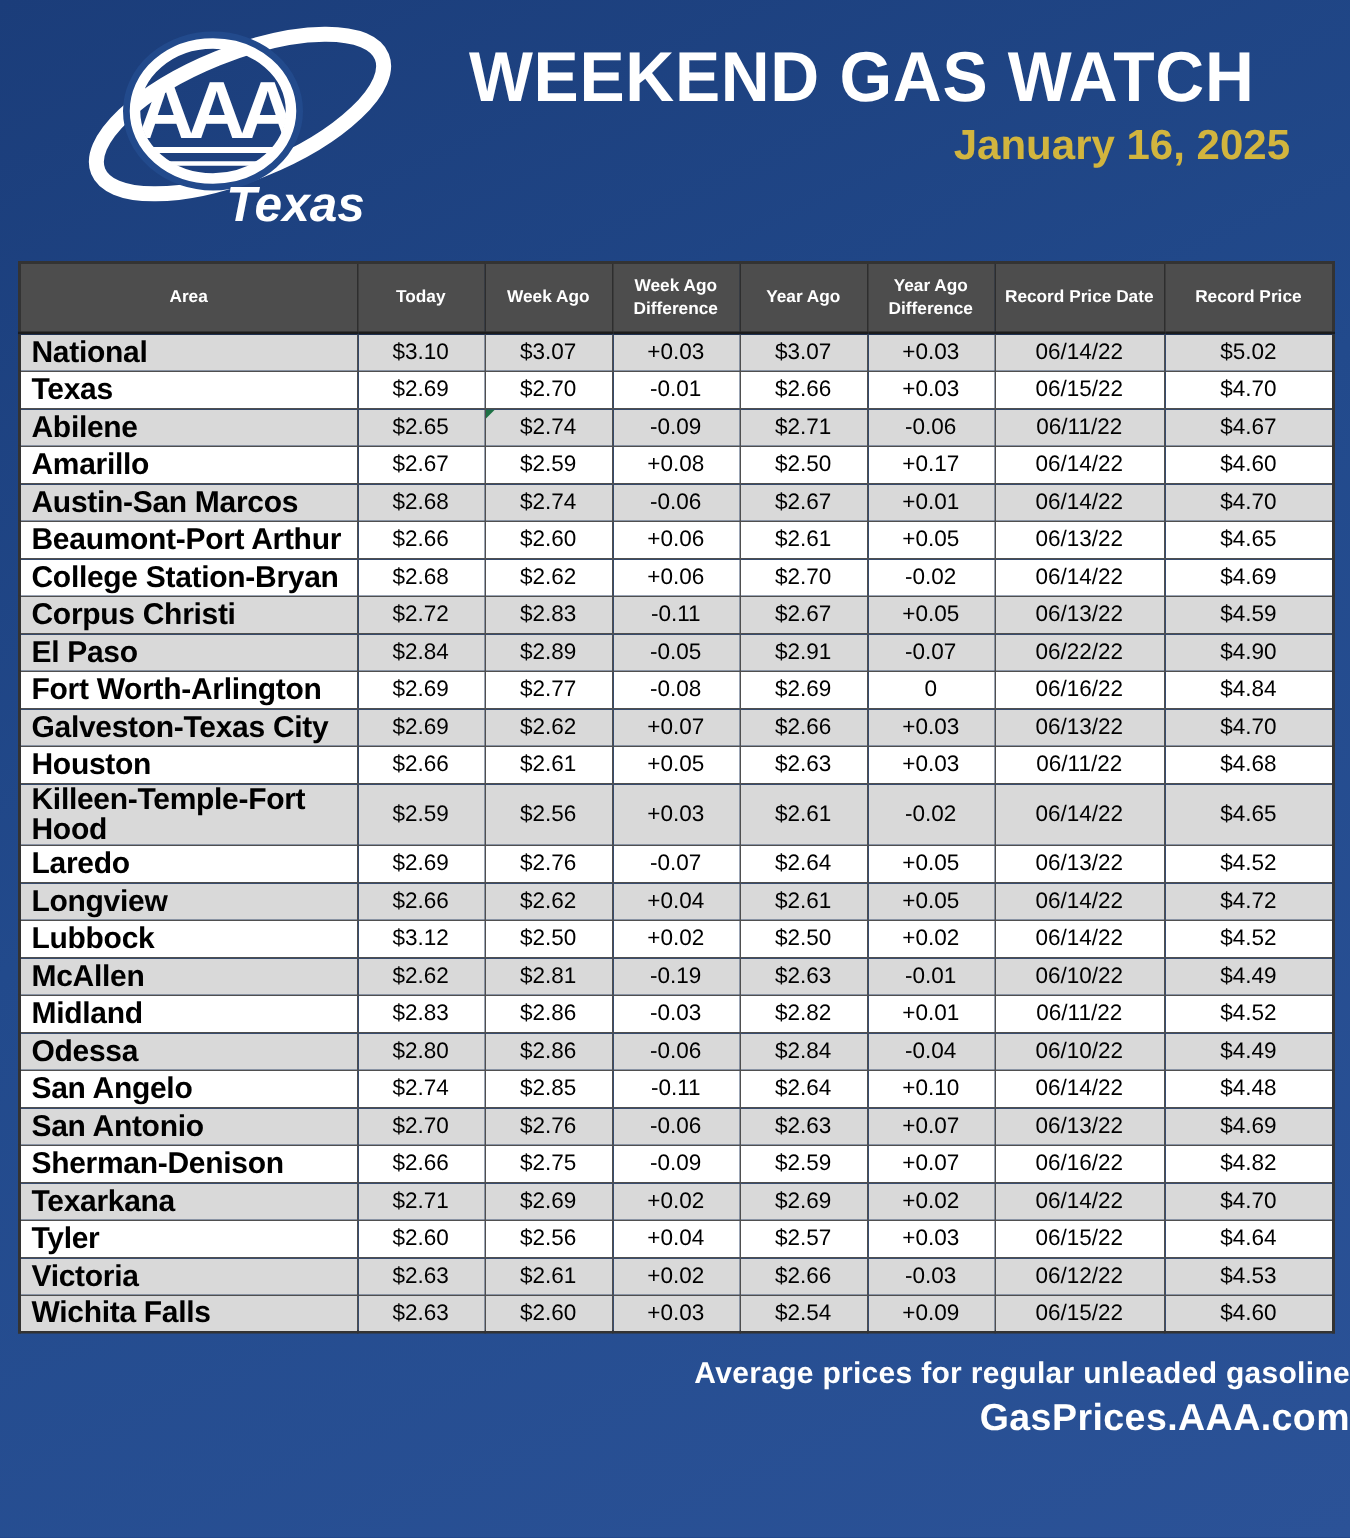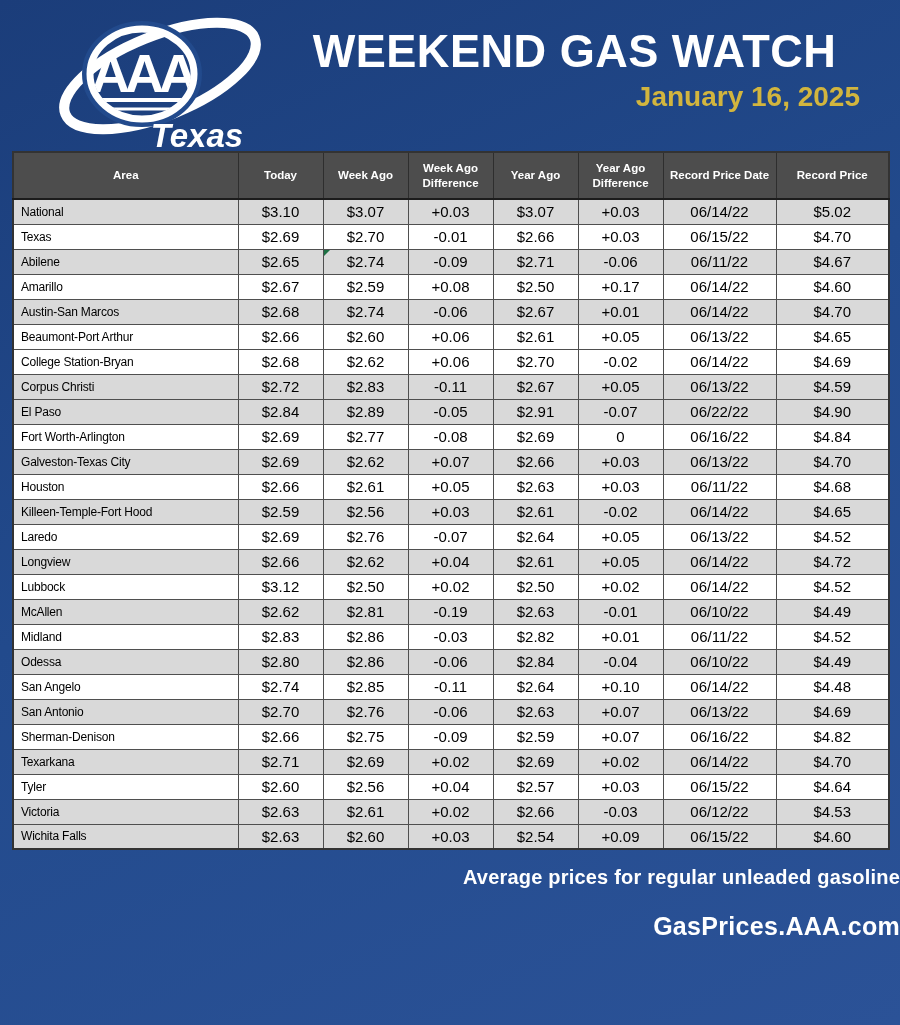--- a/index.html
+++ b/index.html
@@ -11,21 +11,21 @@
   .page {
     width: 900px;
     height: 1025px;
     background: linear-gradient(155deg, #1b3d7a 0%, #224a8c 45%, #2b5297 100%);
     overflow: hidden;
     position: relative;
   }
 
   
   .header {
-    height: 151px;
+    height: 174px;
     display: flex;
     align-items: flex-start;
     padding: 14px 28px 0 42px;
   }
   .logo { width: 235px; height: 140px; flex: 0 0 auto; }
   .logo svg { width: 100%; height: 100%; display: block; }
   .title-block {
     flex: 1;
     padding-top: 12px;
     text-align: center;
@@ -79,43 +79,43 @@
     text-align: center;
     vertical-align: middle;
     border: 1px solid #4f4f4f;
     padding: 0 2px;
     position: relative;
     line-height: 1;
     overflow: hidden;
   }
   tbody td:first-child {
     text-align: left;
-    font-weight: 400;
+    font-weight: 700;
     padding-left: 7px;
-    font-size: 12px;
+    font-size: 20px;
     letter-spacing: -0.2px;
   }
   tr.row-gray td  { background: #d9d9d9; }
   tr.row-white td { background: #ffffff; }
   .comment-marker {
     position: absolute;
     top: 0; left: 0;
     width: 0; height: 0;
     border-top: 6px solid #1e7145;
     border-right: 6px solid transparent;
   }
 
   
   .footer {
     text-align: right;
     color: #ffffff;
     padding-top: 16px;
   }
   .footer-note { font-size: 20px; font-weight: 700; letter-spacing: 0.2px; }
-  .footer-url  { font-size: 25px; font-weight: 700; margin-top: 23px; letter-spacing: 0.3px; }
+  .footer-url  { font-size: 25px; font-weight: 700; margin-top: 3px; letter-spacing: 0.3px; }
 </style>
 </head>
 <body>
 
 <div class="page">
 
   <div class="header">
     <div class="logo">
       <svg viewBox="0 0 235 140">
 

